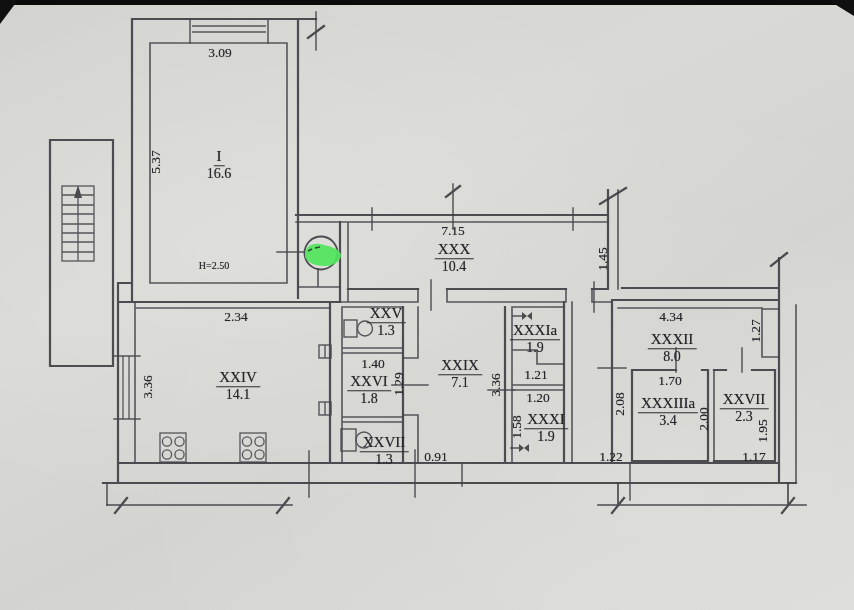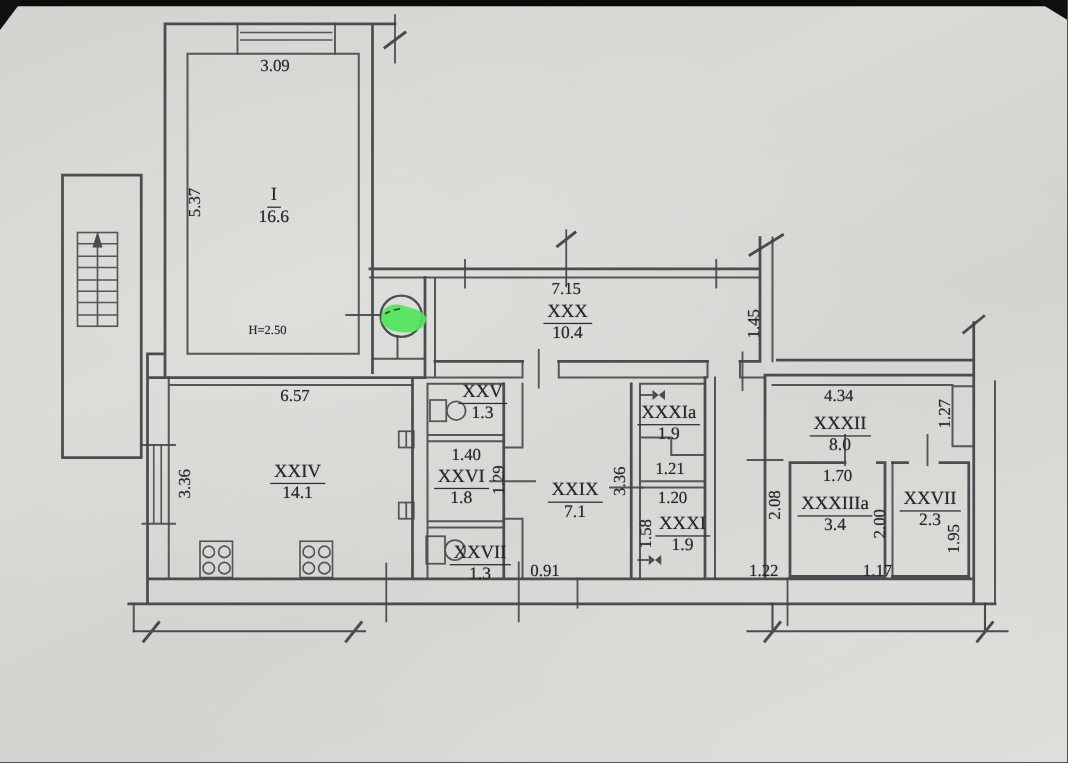--- a/index.html
+++ b/index.html
@@ -162,21 +162,21 @@
     <span class="area">1.3</span>
   </div>
   <div class="room-label" style="left:369px;top:390px">
     <span class="numeral">XXVI</span>
     <span class="area">1.8</span>
   </div>
   <div class="room-label" style="left:384px;top:451px">
     <span class="numeral">XXVII</span>
     <span class="area">1.3</span>
   </div>
-  <div class="room-label" style="left:460px;top:401px">
+  <div class="room-label" style="left:460px;top:374px">
     <span class="numeral">XXIX</span>
     <span class="area">7.1</span>
   </div>
   <div class="room-label" style="left:535px;top:339px">
     <span class="numeral">XXXIa</span>
     <span class="area">1.9</span>
   </div>
   <div class="room-label" style="left:546px;top:428px">
     <span class="numeral">XXXI</span>
     <span class="area">1.9</span>
@@ -191,32 +191,32 @@
   </div>
   <div class="room-label" style="left:744px;top:408px">
     <span class="numeral">XXVII</span>
     <span class="area">2.3</span>
   </div>
 
   <div class="lbl" style="left:220px;top:53px">3.09</div>
   <div class="lbl v" style="left:156px;top:162px">5.37</div>
   <div class="lbl" style="left:453px;top:231px">7.15</div>
   <div class="lbl v" style="left:603px;top:259px">1.45</div>
-  <div class="lbl" style="left:236px;top:317px">6.57</div>
+  <div class="lbl" style="left:236px;top:317px">2.34</div>
   <div class="lbl v" style="left:148px;top:387px">3.36</div>
   <div class="lbl" style="left:373px;top:364px">1.40</div>
   <div class="lbl v" style="left:399px;top:384px">1.29</div>
   <div class="lbl v" style="left:496px;top:385px">3.36</div>
   <div class="lbl" style="left:436px;top:457px">0.91</div>
   <div class="lbl" style="left:536px;top:375px">1.21</div>
   <div class="lbl" style="left:538px;top:398px">1.20</div>
   <div class="lbl v" style="left:517px;top:427px">1.58</div>
   <div class="lbl" style="left:671px;top:317px">4.34</div>
   <div class="lbl v" style="left:756px;top:331px">1.27</div>
   <div class="lbl" style="left:670px;top:381px">1.70</div>
   <div class="lbl v" style="left:620px;top:404px">2.08</div>
   <div class="lbl v" style="left:704px;top:419px">2.00</div>
   <div class="lbl v" style="left:763px;top:431px">1.95</div>
   <div class="lbl" style="left:611px;top:457px">1.22</div>
-  <div class="lbl" style="left:702px;top:457px">1.17</div>
+  <div class="lbl" style="left:754px;top:457px">1.17</div>
 
   <div class="lbl" style="left:214px;top:265px;font-size:10px">H=2.50</div>
 </div>
 
 </body></html>

